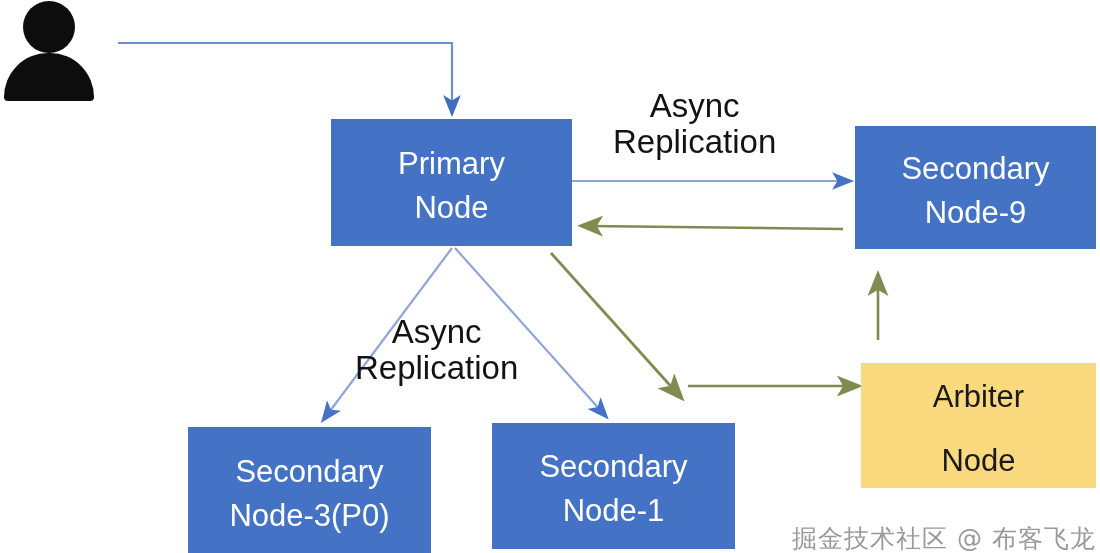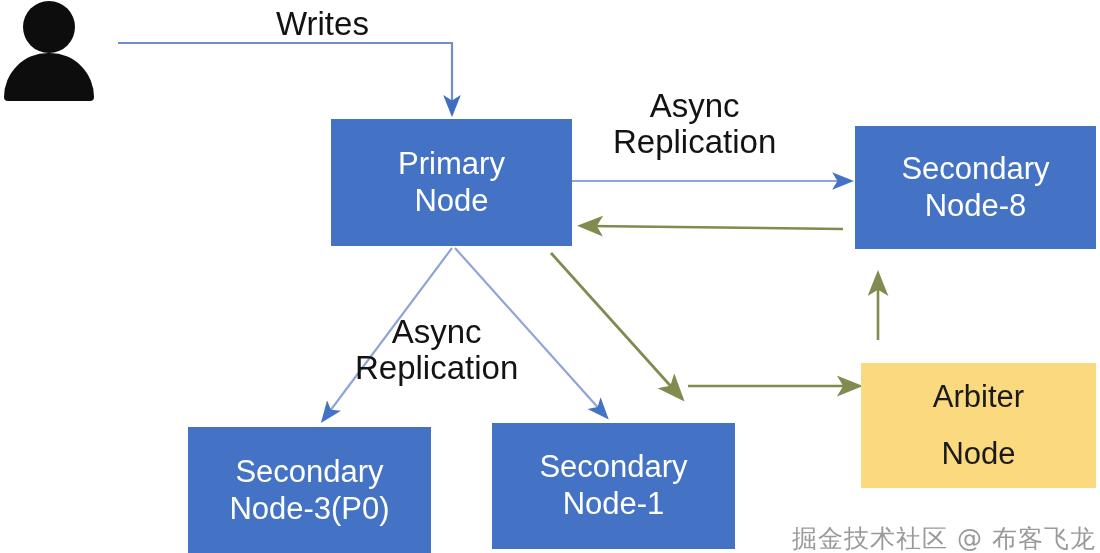--- a/index.html
+++ b/index.html
@@ -39,20 +39,21 @@
     background: #4472c4;
     color: #ffffff;
   }
   .node-amber {
     background: #fad97f;
     color: #1a1a1a;
   }
   .node span {
     display: block;
     white-space: nowrap;
+    margin-top: 7px;
   }
   .edge-label {
     position: absolute;
     color: #131313;
     text-align: center;
     line-height: 1.08;
     white-space: nowrap;
     z-index: 4;
   }
   .edge-label span { display: block; }
@@ -161,43 +162,40 @@
     <g>
       <path d="M878,340 L878,282" fill="none" stroke="#7f8b4f" stroke-width="2.6" marker-end="url(#ah-green)"></path>
     </g>
   </svg>
 
   <div id="person-icon">
     <div class="head"></div>
     <div class="body"></div>
   </div>
 
-  <div class="edge-label" id="label-writes">
-    <span>Writes</span>
-  </div>
 
   <div class="edge-label" id="label-async-top">
     <span>Async</span>
     <span>Replication</span>
   </div>
 
 
   <div class="edge-label" id="label-async-bottom">
     <span>Async</span>
     <span>Replication</span>
   </div>
 
   <div class="node node-blue" id="node-primary">
     <span>Primary</span>
     <span>Node</span>
   </div>
 
   <div class="node node-blue" id="node-secondary-1">
     <span>Secondary</span>
-    <span>Node-8</span>
+    <span>Node-9</span>
   </div>
 
   <div class="node node-blue" id="node-secondary-2">
     <span>Secondary</span>
     <span>Node-1</span>
   </div>
 
   <div class="node node-blue" id="node-secondary-3">
     <span>Secondary</span>
     <span>Node-3(P0)</span>

